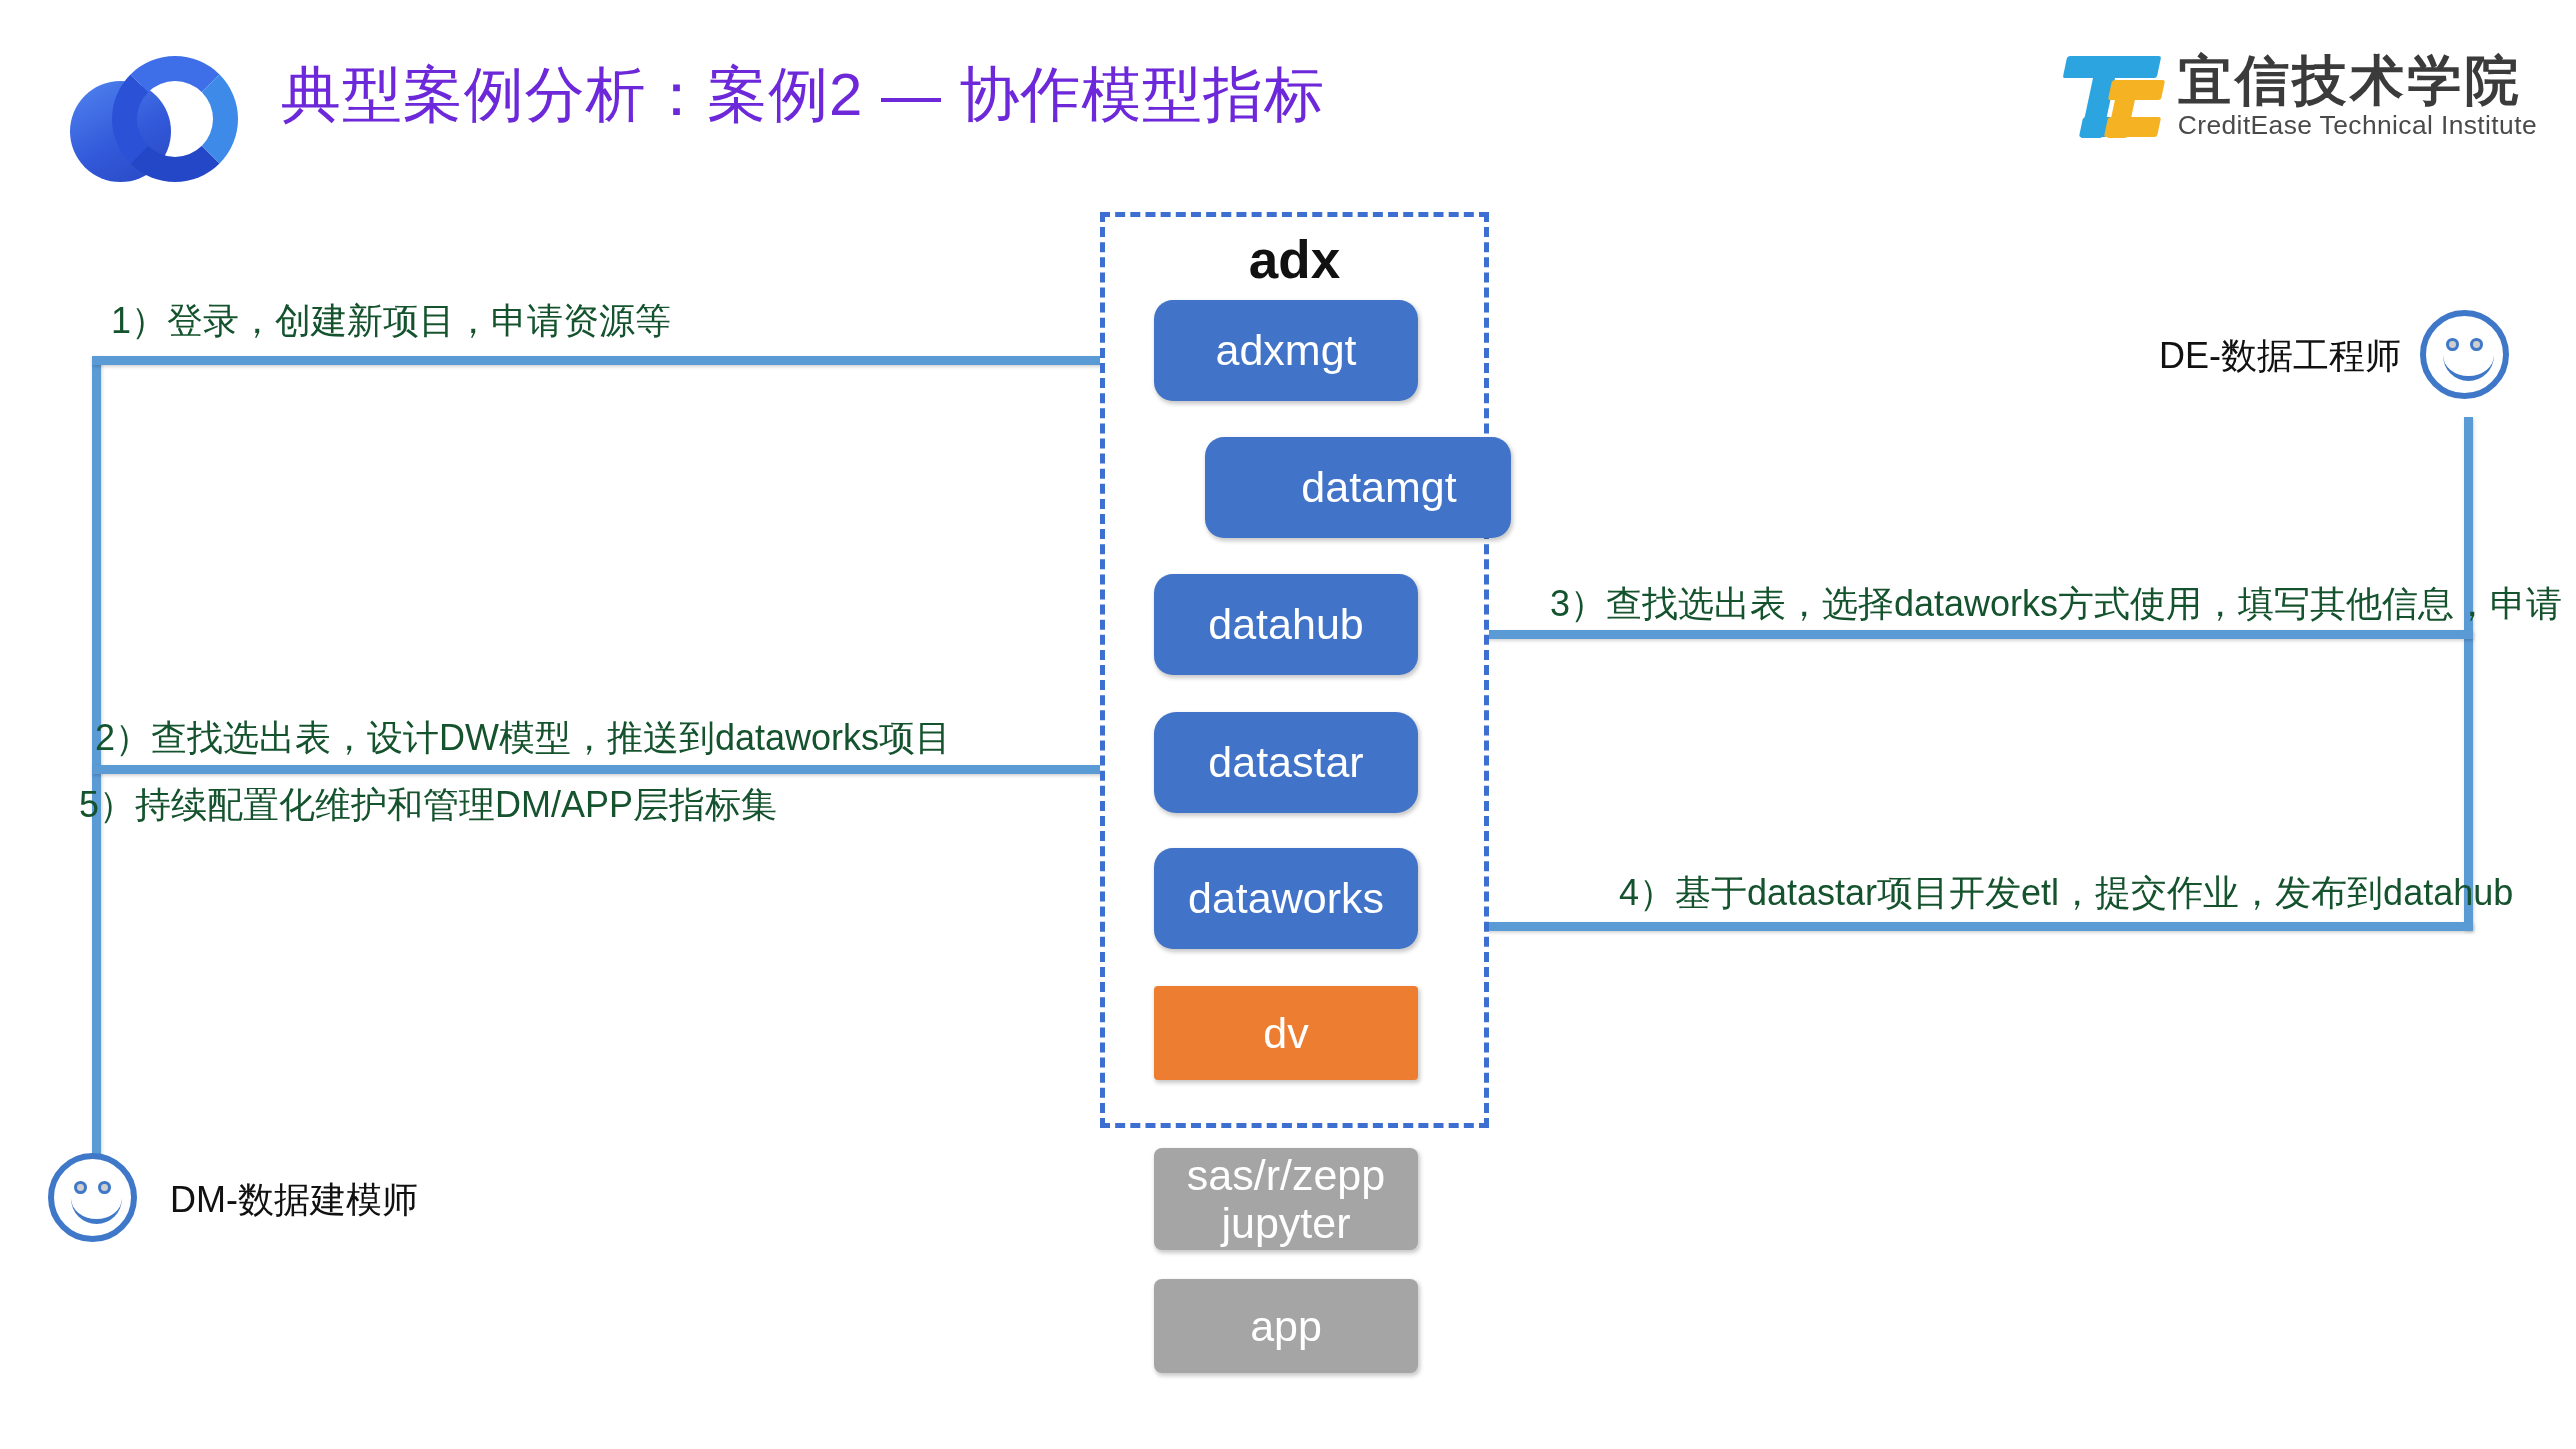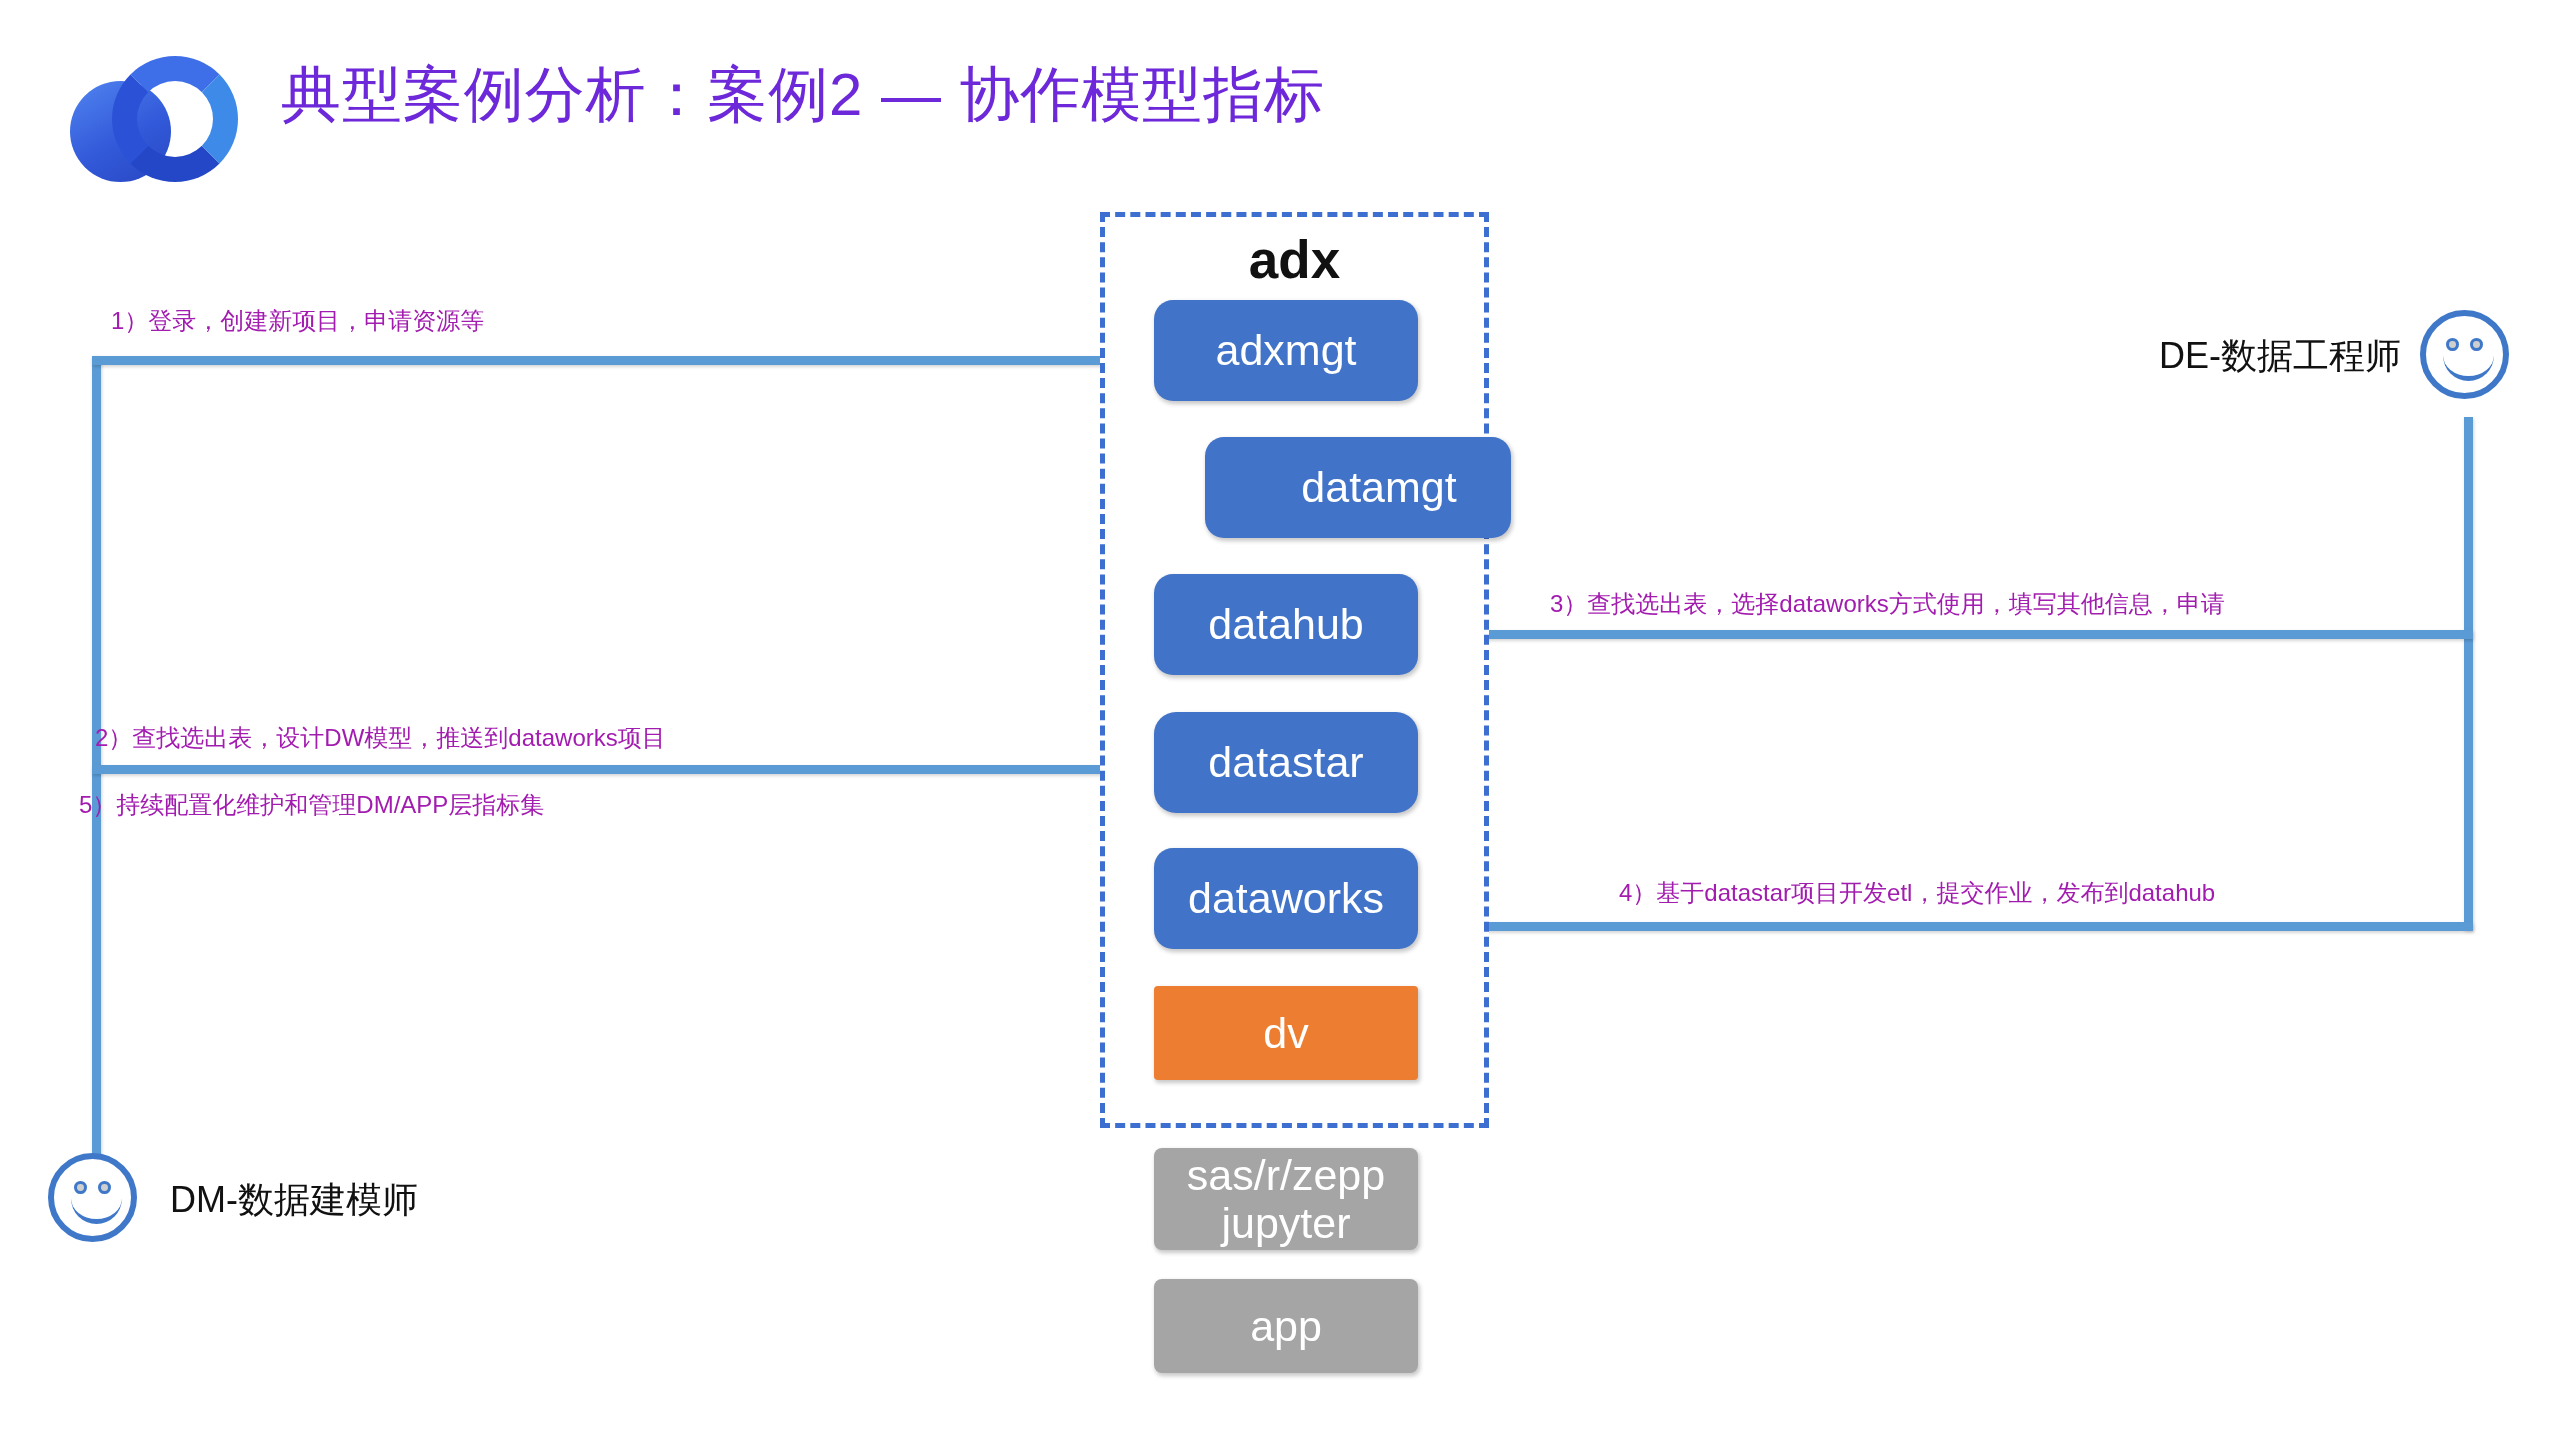--- a/index.html
+++ b/index.html
@@ -77,21 +77,21 @@
   #dm-arrow2     {left:1124px;top:756px;}
 
   
   #de-vline      {left:2464px;top:417px;height:513px;}
   #de-h3         {left:1453px;top:630px;width:1020px;}
   #de-h4         {left:1453px;top:922px;width:1020px;}
   #de-arrow3     {left:1426px;top:621px;}
   #de-arrow4     {left:1426px;top:912px;}
 
   
-  .annot{position:absolute;font-size:24px;line-height:41px;color:#a21caf;white-space:nowrap;}
+  .annot{position:absolute;font-size:36px;line-height:41px;color:#14532d;white-space:nowrap;}
   #annot-1{left:111px;top:300px;}
   #annot-2{left:95px;top:717px;}
   #annot-5{left:79px;top:784px;}
   #annot-3{left:1550px;top:583px;}
   #annot-4{left:1619px;top:872px;}
 
   
   .actor{position:absolute;}
   .face{position:relative;width:89px;height:89px;border-radius:50%;
         border:6px solid #3f78c8;box-sizing:border-box;background:#fff;}
@@ -112,20 +112,34 @@
 
 <div id="header">
 
   <div id="brand-logo-left">
     <div class="disc"></div>
     <div class="ring"></div>
   </div>
 
   <div id="page-title">典型案例分析：案例2 — 协作模型指标</div>
 
+  <div id="brand-logo-right">
+    <div id="tc-mark">
+      <div class="t-bar"></div>
+        <div class="t-stem"></div>
+        <div class="t-foot"></div>
+      <div class="c-top"></div>
+        <div class="c-stem"></div>
+        <div class="c-bot"></div>
+    </div>
+    <div id="brand-text">
+      <div id="brand-cn">宜信技术学院</div>
+      <div id="brand-en">CreditEase Technical Institute</div>
+    </div>
+  </div>
 </div>
 
 <div id="dm-vline" class="conn v"></div>
 <div id="dm-h1" class="conn h"></div>
 <div id="dm-h2" class="conn h"></div>
 <div id="dm-arrow1" class="arrow right"></div>
 <div id="dm-arrow2" class="arrow right"></div>
 
 <div id="de-vline" class="conn v"></div>
 <div id="de-h3" class="conn h"></div>

